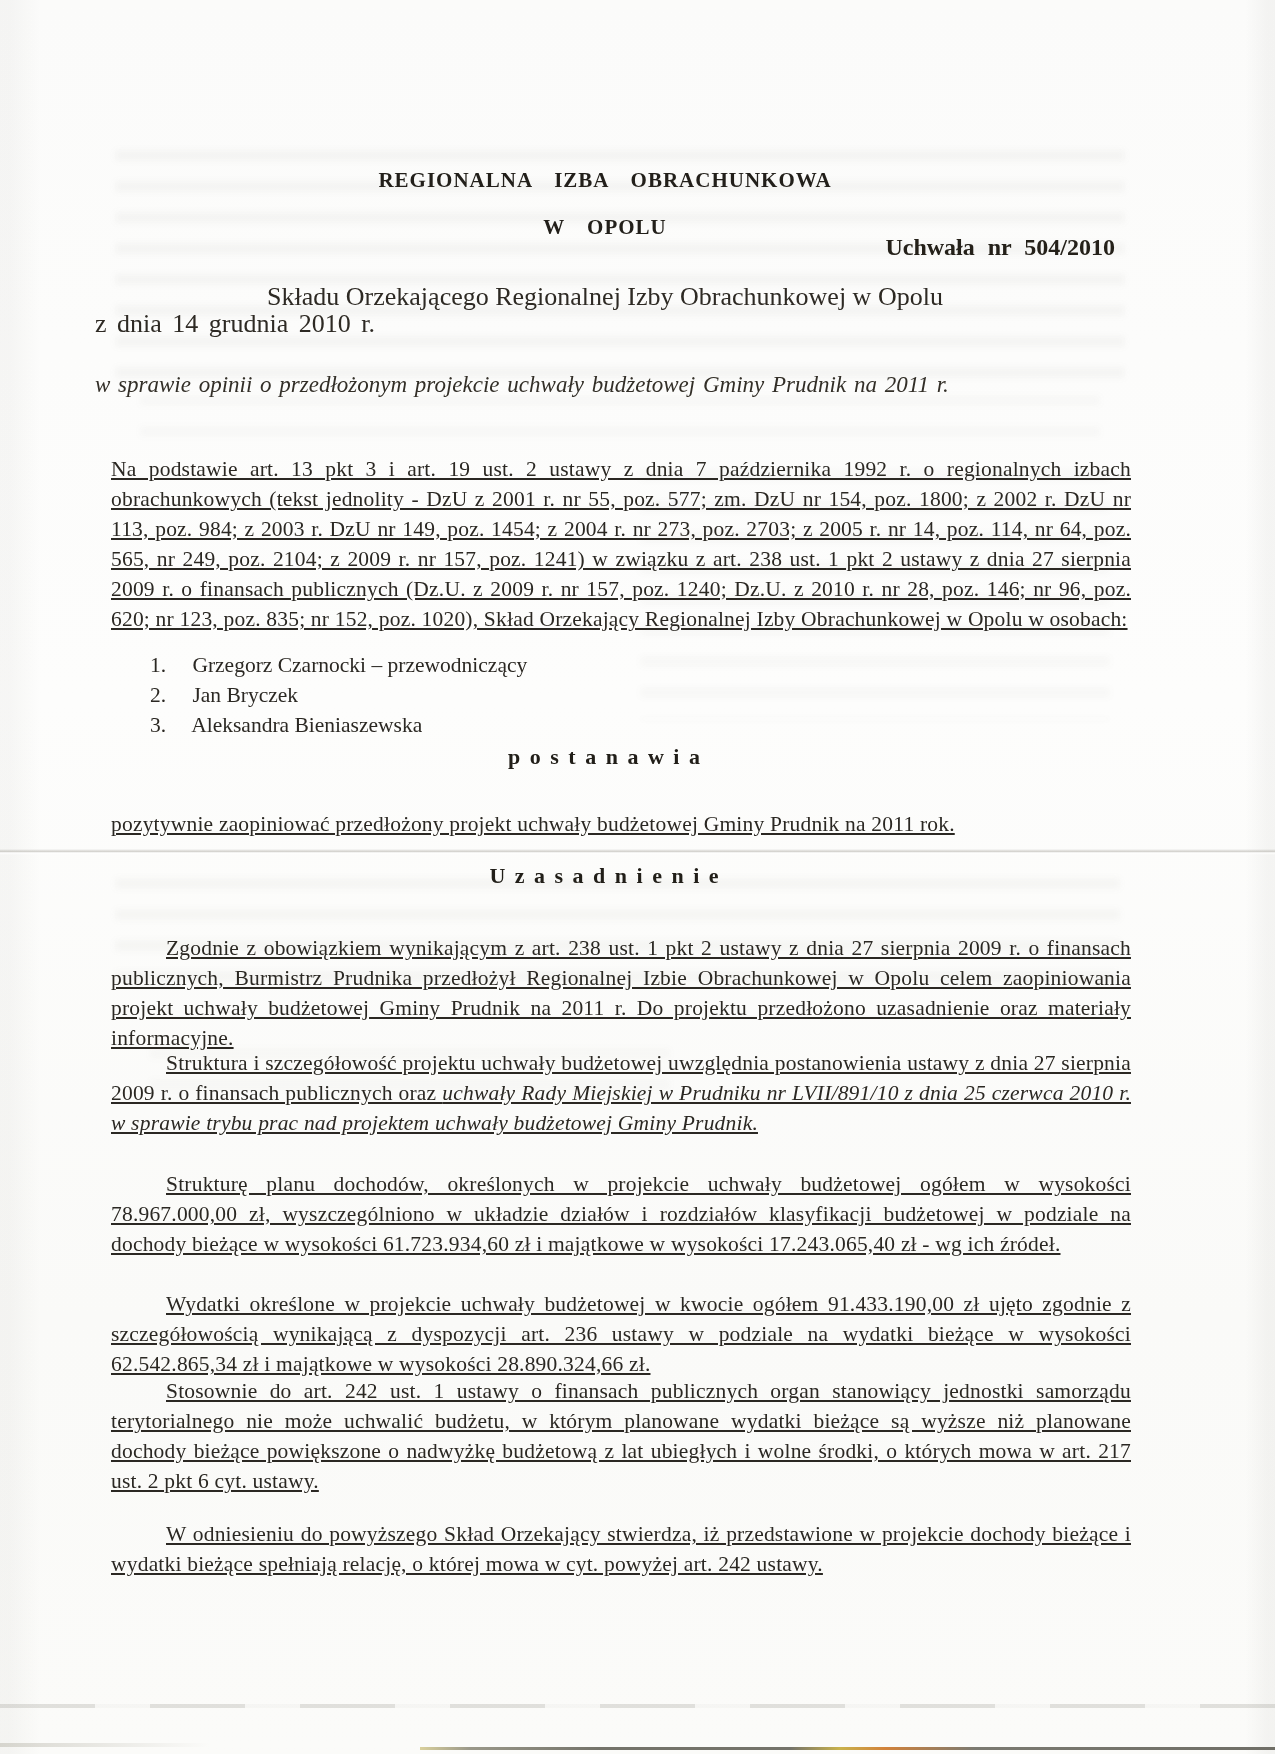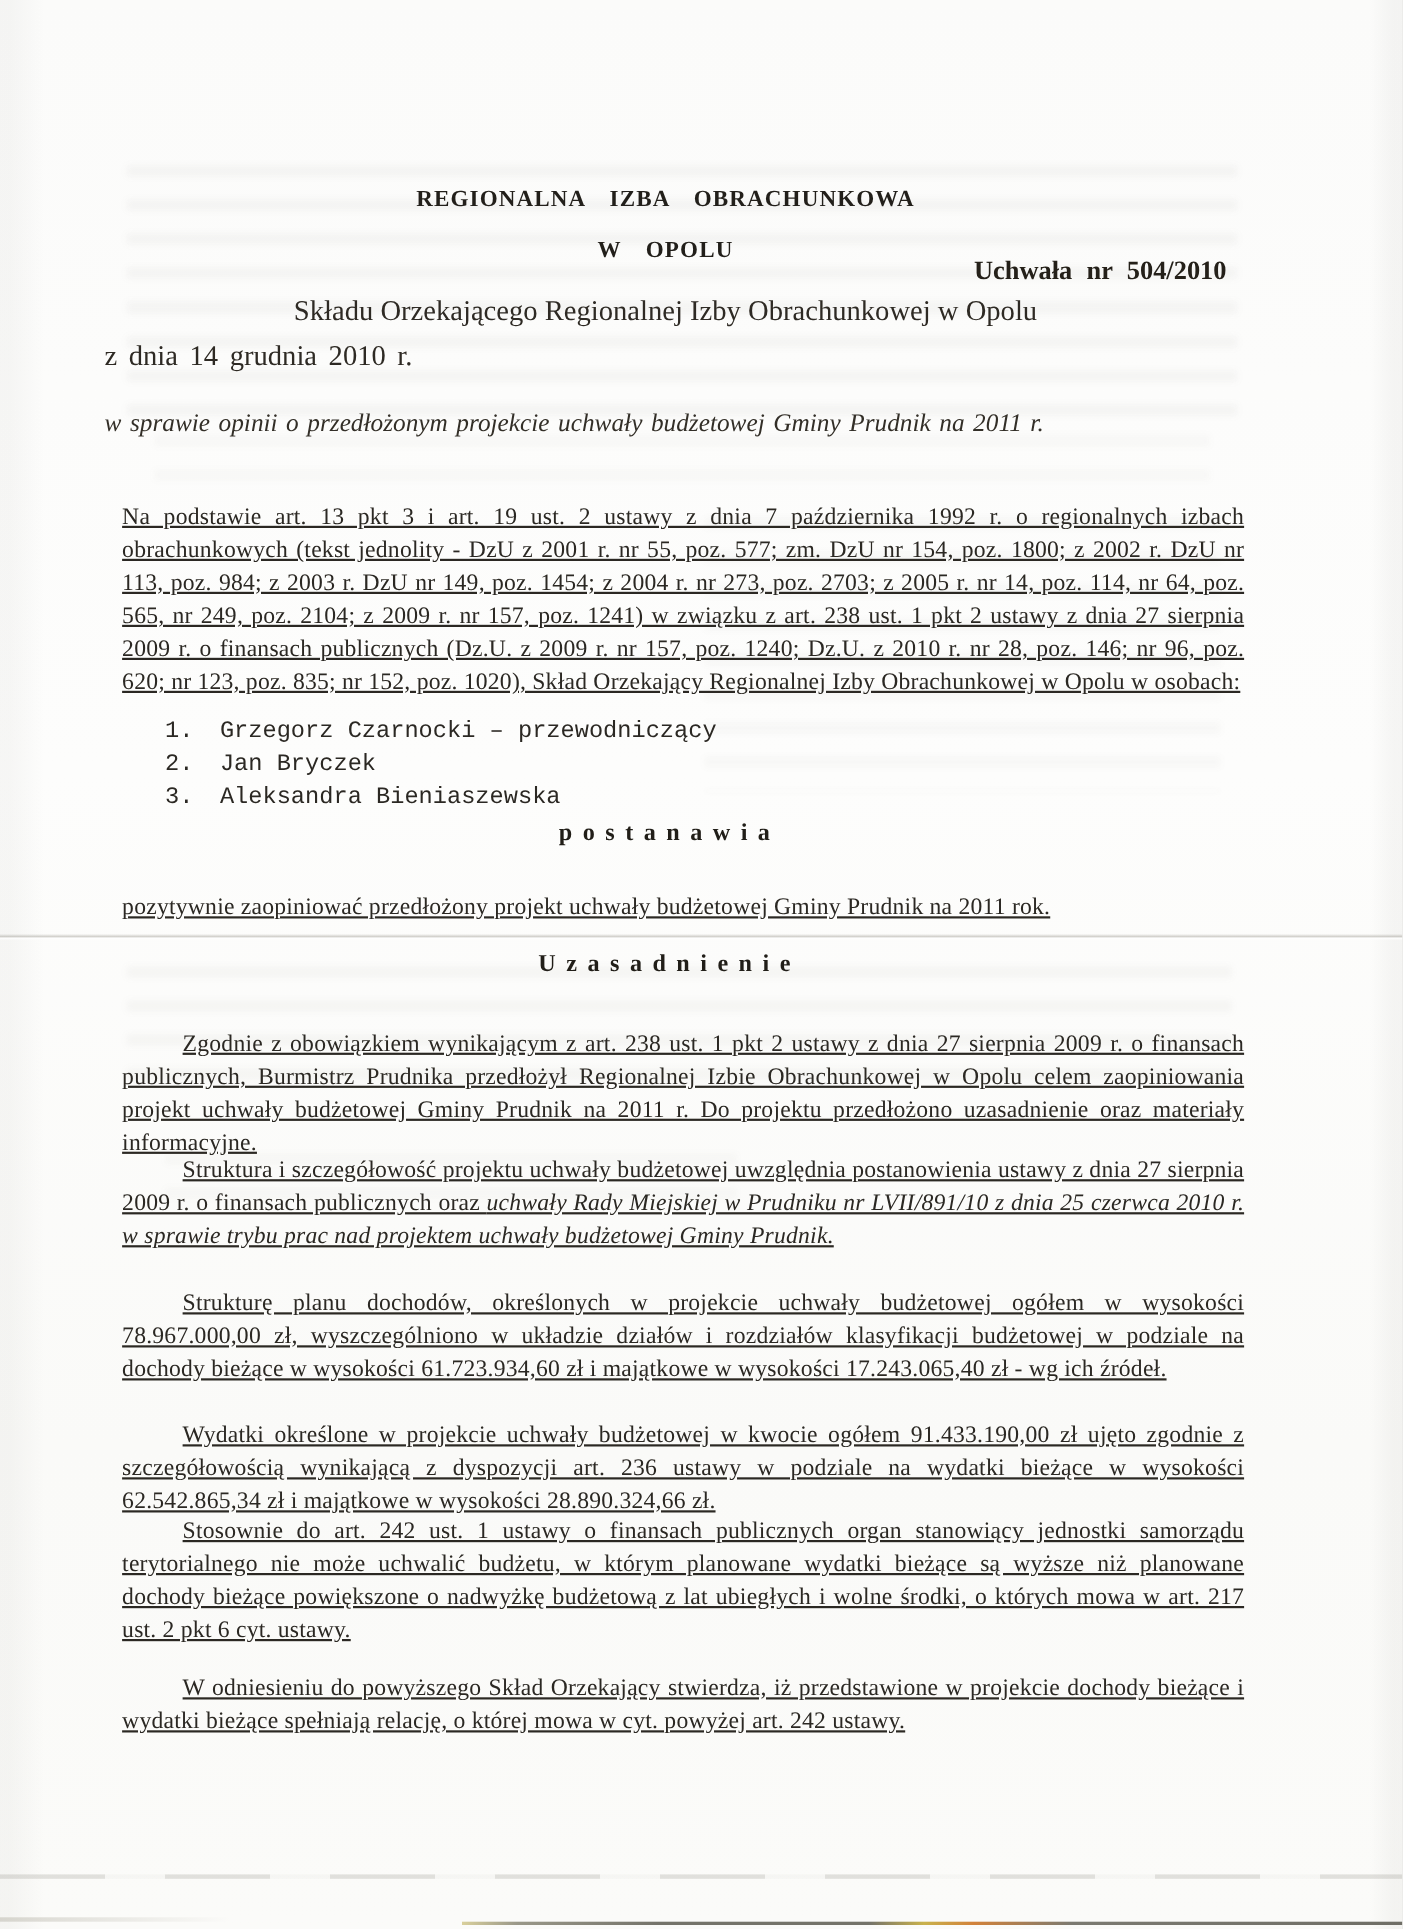--- a/index.html
+++ b/index.html
@@ -23,34 +23,34 @@
     pointer-events: none;
   }
   .col { position: absolute; left: 95px; width: 1020px; }
 
   .org-name {
     top: 112px; text-align: center;
     font-size: 21px; font-weight: bold; line-height: 47px;
     letter-spacing: 1px; word-spacing: 16px; color: #221f1a; margin-top: 45px;
   }
   .res-no   { top: 234px; text-align: right; font-size: 24px; font-weight: bold; word-spacing: 7px; color: #242019; }
-  .res-sub  { top: 268px; text-align: center; font-size: 26px; color: #2e2a24; }
+  .res-sub  { top: 282px; text-align: center; font-size: 26px; color: #2e2a24; }
   .res-date { top: 309px; text-align: left; font-size: 26px; color: #2e2a24; word-spacing: 4px; }
 
   .subject { top: 372px; font-style: italic; font-size: 23px; color: #332f28; word-spacing: 2px; }
 
   p.body-par {
     margin: 16px; text-align: justify;
     font-size: 21.5px; line-height: 30px;
     letter-spacing: 0.2px;
     text-decoration: underline;
   }
   .legal-basis { top: 438px; }
 
-  .members { top: 650px; font-family: Liberation Mono, monospace; }
+  .members { top: 650px; }
   .member { padding-left: 55px; font-size: 21.5px; line-height: 30px; }
   .member-num { display: inline-block; width: 37px; }
 
   .heading-spaced {
     text-align: center; font-size: 22px; font-weight: bold; color: #211e18;
     letter-spacing: 2px;
   }
   .resolves-heading { top: 744px; }
   .resolution-text { top: 793px; }
   .justification-heading { top: 863px; }

